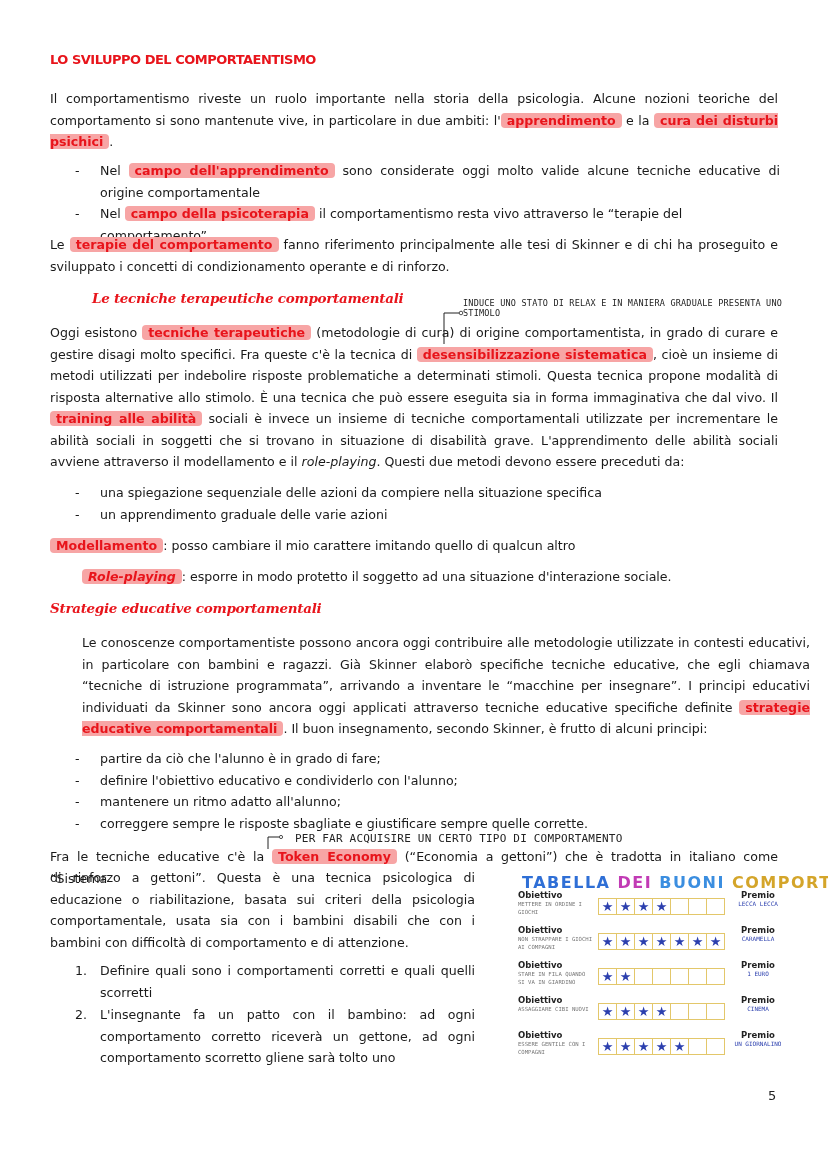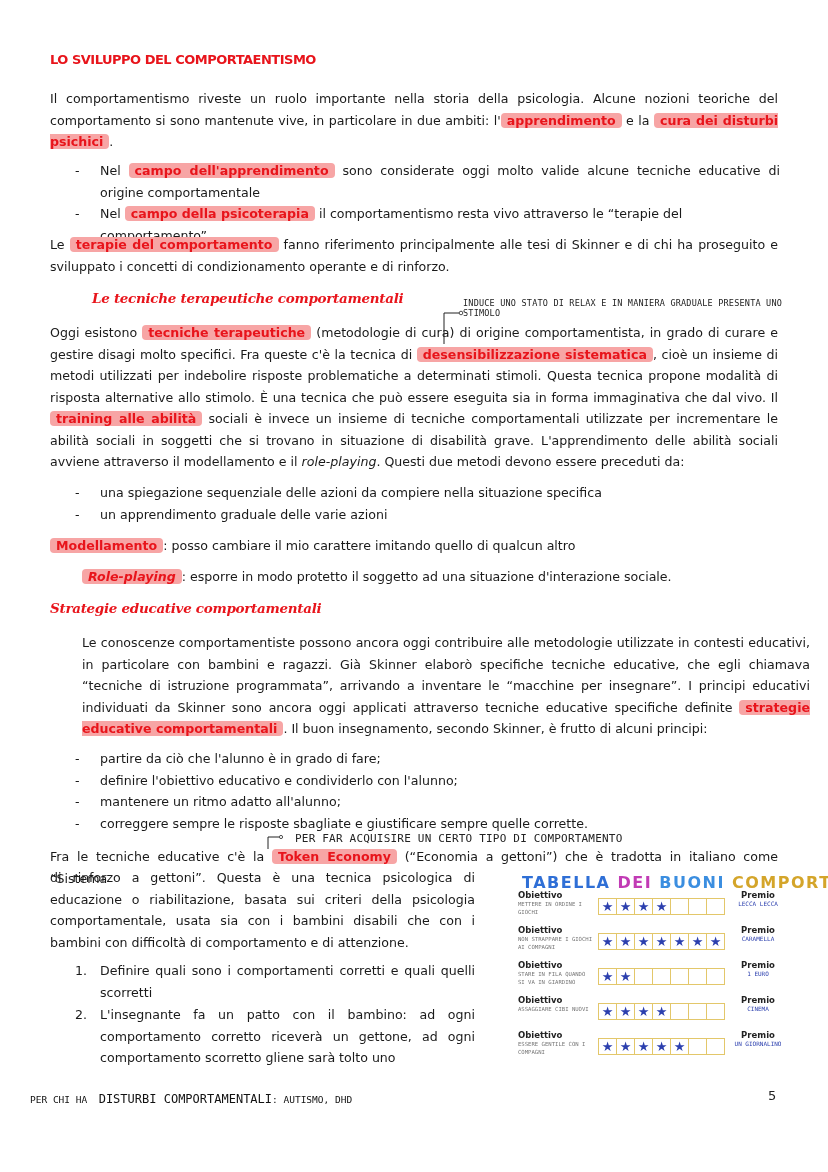--- a/index.html
+++ b/index.html
@@ -197,17 +197,14 @@
             <div class="box"></div>
           </div>
           <div class="prize">
             <div class="prize-label">Premio</div>
             <div class="prize-text">UN GIORNALINO</div>
           </div>
         </div>
       </div>
   </div>
 
-  <div class="abs footer-note">
-    <span>PER CHI HA</span>&nbsp;&nbsp;<span class="big">DISTURBI COMPORTAMENTALI</span><span>: AUTISMO, DHD</span>
-  </div>
   <div class="abs page-num">5</div>
 </div>
 
 </body></html>

